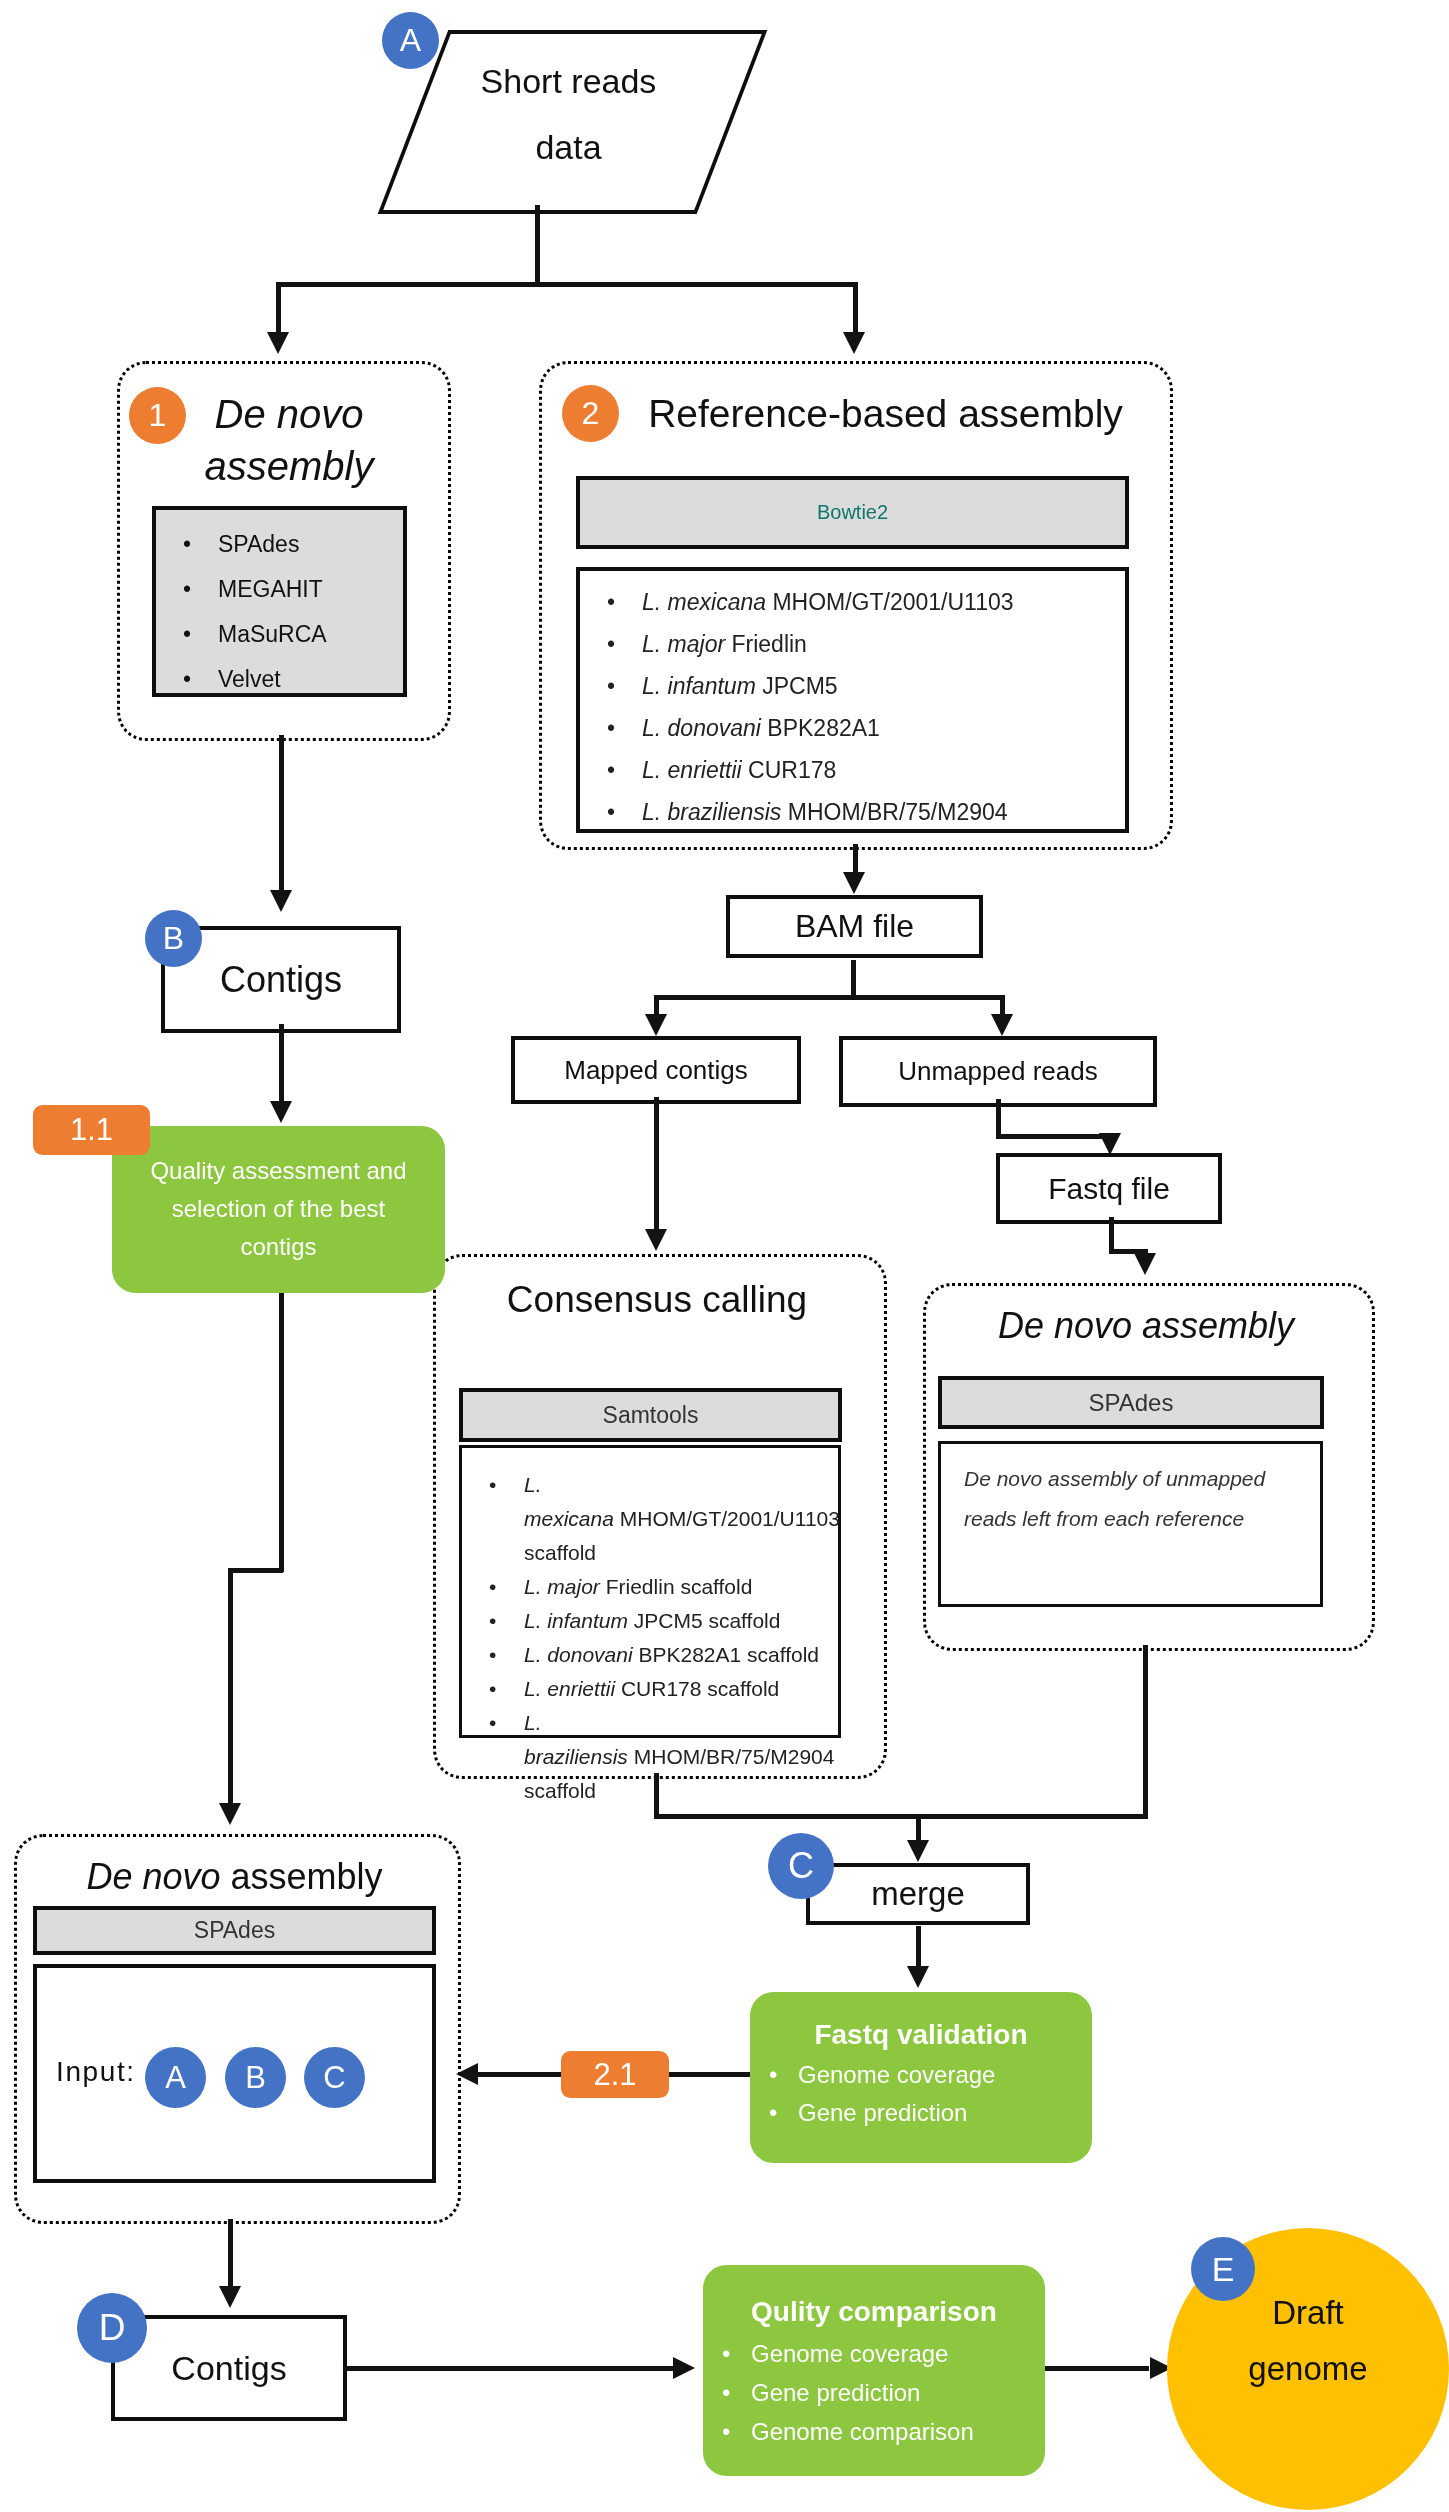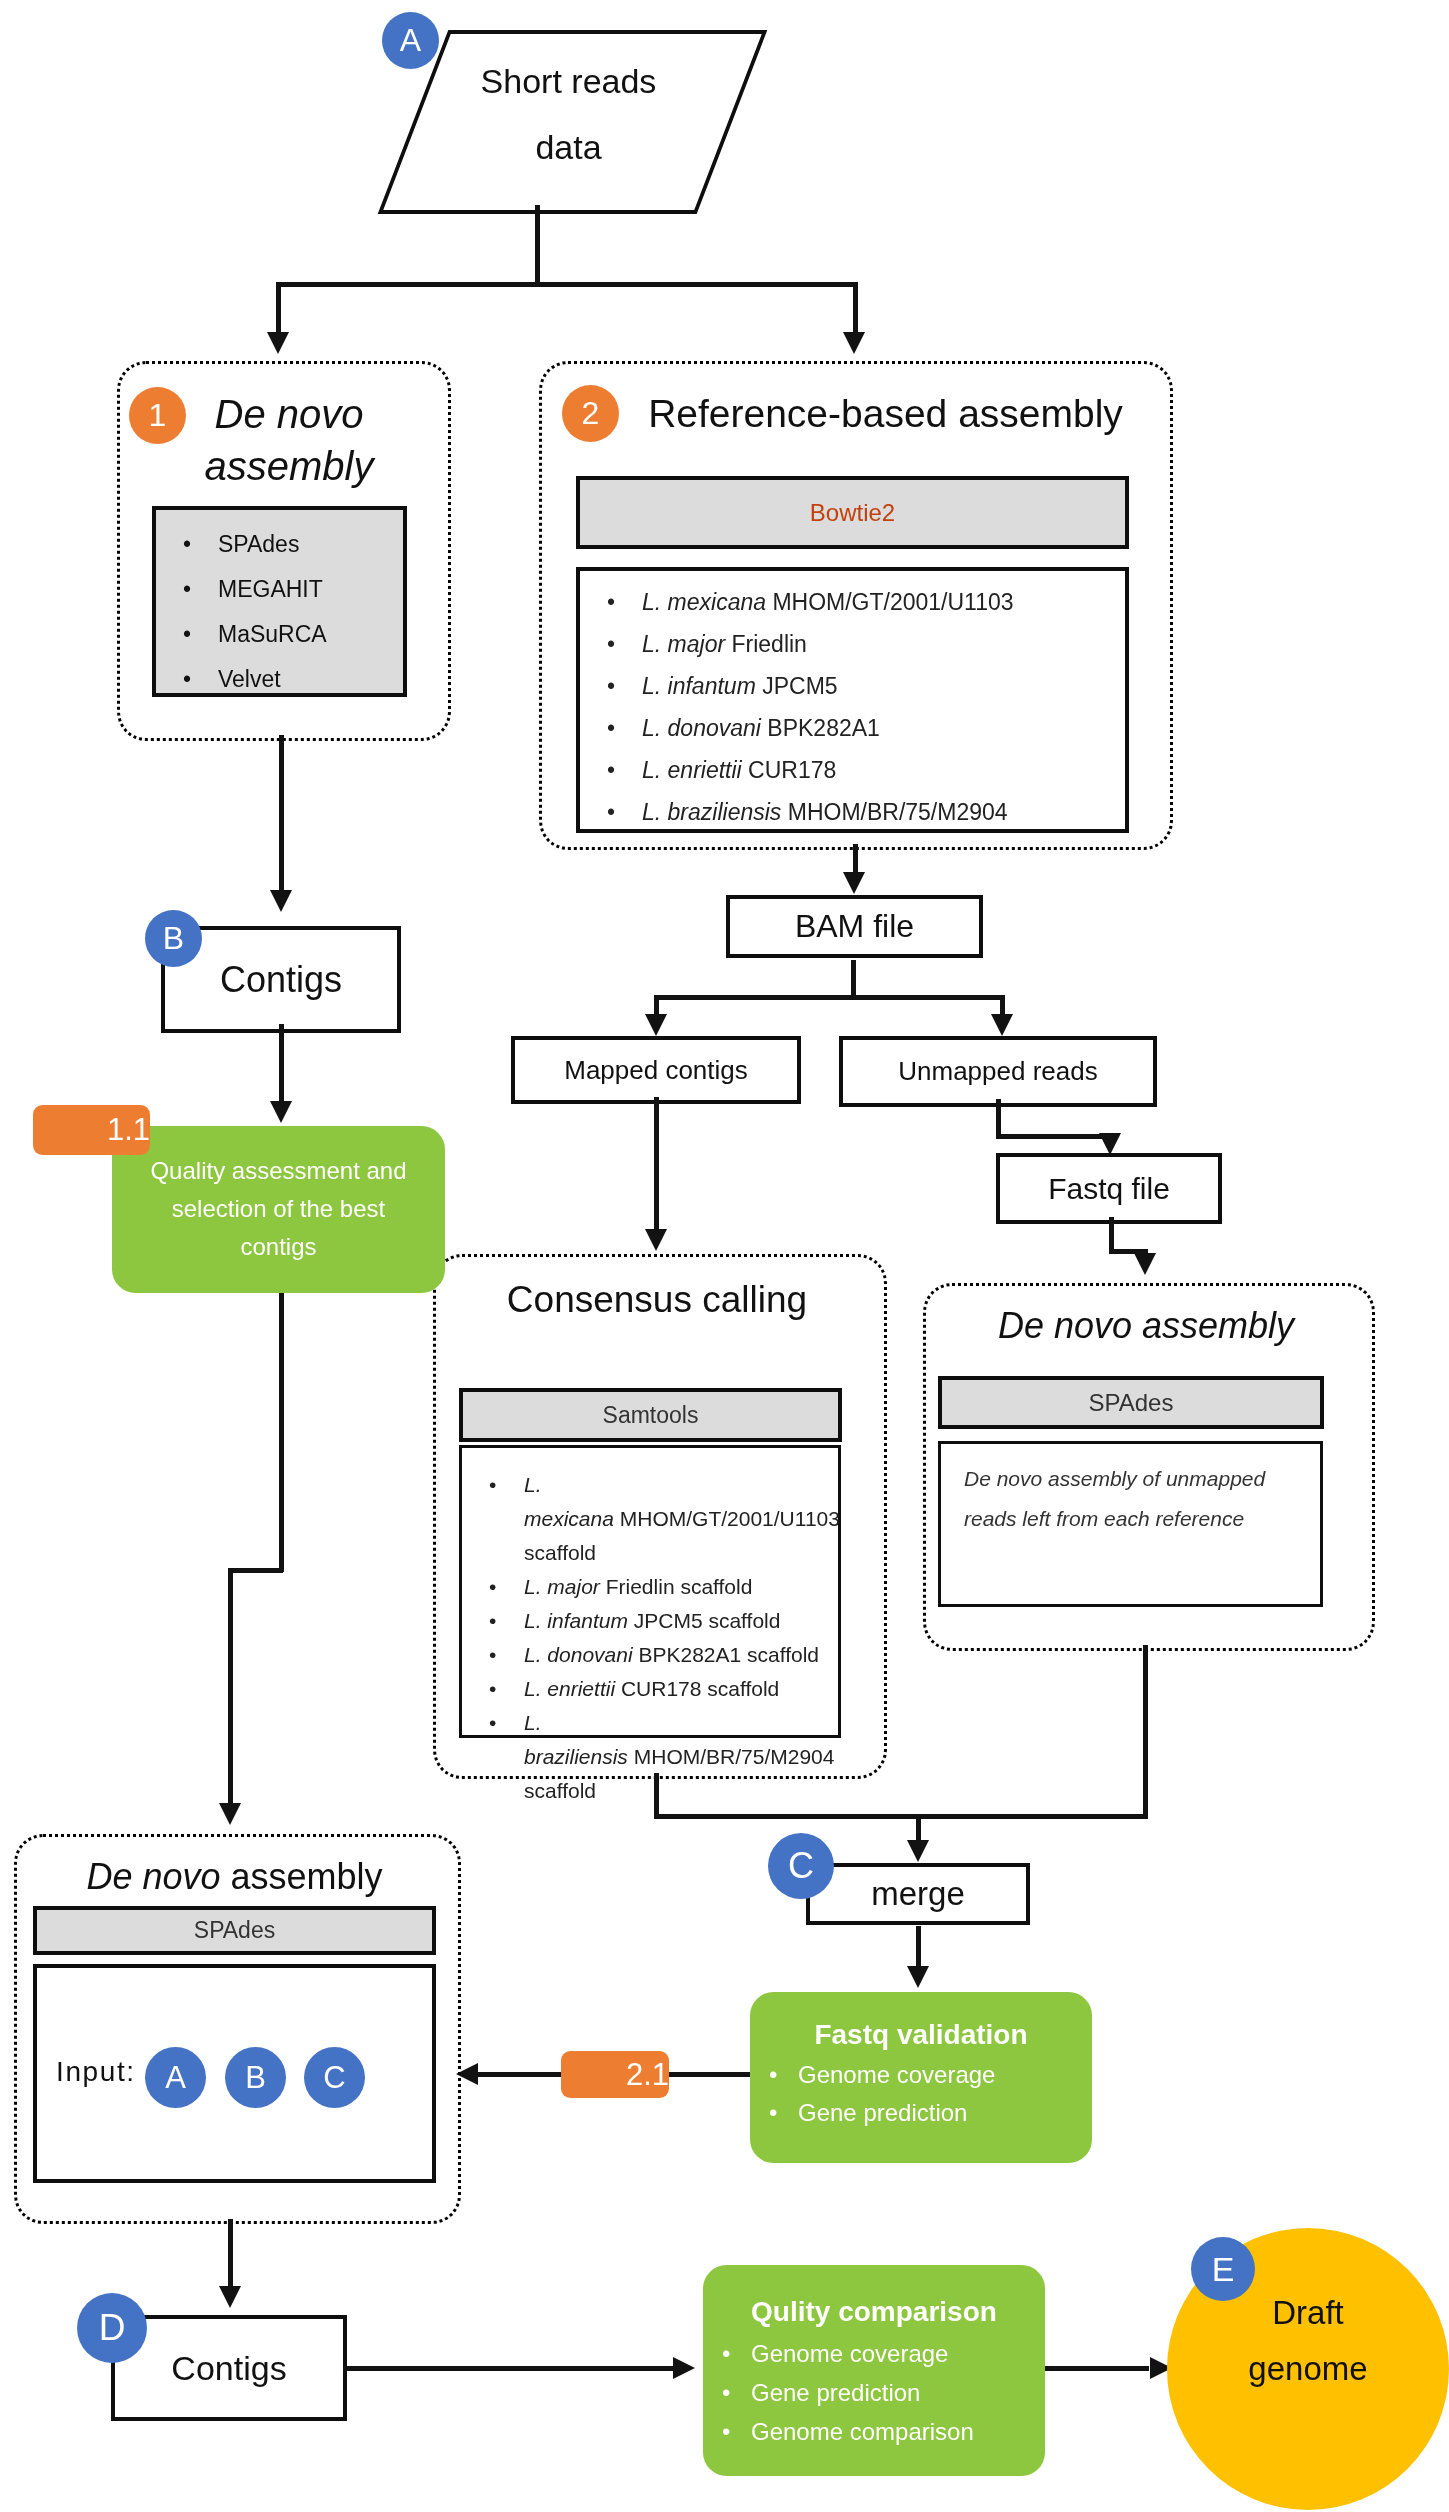--- a/index.html
+++ b/index.html
@@ -12,21 +12,21 @@
   .ah{position:absolute;width:0;height:0;}
   .ah.down{border-left:11.5px solid transparent;border-right:11.5px solid transparent;border-top:22px solid #121212;}
   .ah.left{border-top:11.5px solid transparent;border-bottom:11.5px solid transparent;border-right:22px solid #121212;}
   .ah.right{border-top:11.5px solid transparent;border-bottom:11.5px solid transparent;border-left:22px solid #121212;}
   .box{position:absolute;background:#fff;border:4.7px solid #0e0e0e;display:flex;align-items:center;justify-content:center;text-align:center;}
   .dotted{position:absolute;border:3.1px dotted #000;border-radius:29px;background:transparent;}
   .graybar{position:absolute;background:#dcdcdc;border:4.2px solid #0e0e0e;display:flex;align-items:center;justify-content:center;}
   .whitebox{position:absolute;background:#fff;border:4.2px solid #0e0e0e;}
   .badge{position:absolute;border-radius:50%;background:#4472C4;color:#fff;display:flex;align-items:center;justify-content:center;font-size:32px;z-index:5;}
   .obadge{position:absolute;border-radius:50%;background:#ED7D31;color:#fff;display:flex;align-items:center;justify-content:center;font-size:32px;z-index:5;}
-  .opill{position:absolute;border-radius:9.4px;background:#ED7D31;color:#fff;display:flex;align-items:center;justify-content:flex-end;font-size:31px;z-index:5;}
+  .opill{position:absolute;border-radius:9.4px;background:#ED7D31;color:#fff;display:flex;align-items:center;justify-content:center;font-size:31px;z-index:5;}
   .greenbox{position:absolute;background:#8DC63F;border-radius:23.5px;color:#fff;z-index:2;}
   .it{font-style:italic;}
   ul.plain{list-style:none;margin:0;padding:0;}
   li.bul{position:relative;padding-left:62px;}
   li.bul::before{content:"\2022";position:absolute;left:27px;top:0;}
   li.wbul{position:relative;padding-left:48px;}
   li.wbul::before{content:"\2022";position:absolute;left:19px;top:0;}
 </style>
 </head>
 <body>
@@ -65,21 +65,21 @@
       <li class="bul"><span>MaSuRCA</span></li>
       <li class="bul"><span>Velvet</span></li>
     </ul>
   </div>
 
   <div class="dotted" style="left:539px;top:361px;width:628px;height:483px;"></div>
   <div class="obadge" style="left:562px;top:385px;width:57px;height:57px;">
       <span>2</span>
     </div>
   <div class="abs" style="left:614px;top:392px;width:543px;text-align:center;font-size:39px;">Reference-based assembly</div>
-  <div class="graybar" style="left:576px;top:476px;width:545px;height:65px;font-size:24px;color:#c2410c;">
+  <div class="graybar" style="left:576px;top:476px;width:545px;height:65px;font-size:20px;color:#0f766e;">
       <span>Bowtie2</span>
     </div>
   <div class="whitebox" style="left:576px;top:567px;width:545px;height:258px;">
     <ul class="plain" style="font-size:23px;line-height:42px;margin-top:10.4px;color:#222;">
       <li class="bul"><span class="it">L. mexicana</span>&nbsp;<span>MHOM/GT/2001/U1103</span></li>
       <li class="bul"><span class="it">L. major</span>&nbsp;<span>Friedlin</span></li>
       <li class="bul"><span class="it">L. infantum</span>&nbsp;<span>JPCM5</span></li>
       <li class="bul"><span class="it">L. donovani</span>&nbsp;<span>BPK282A1</span></li>
       <li class="bul"><span class="it">L. enriettii</span>&nbsp;<span>CUR178</span></li>
       <li class="bul"><span class="it">L. braziliensis</span>&nbsp;<span>MHOM/BR/75/M2904</span></li>

